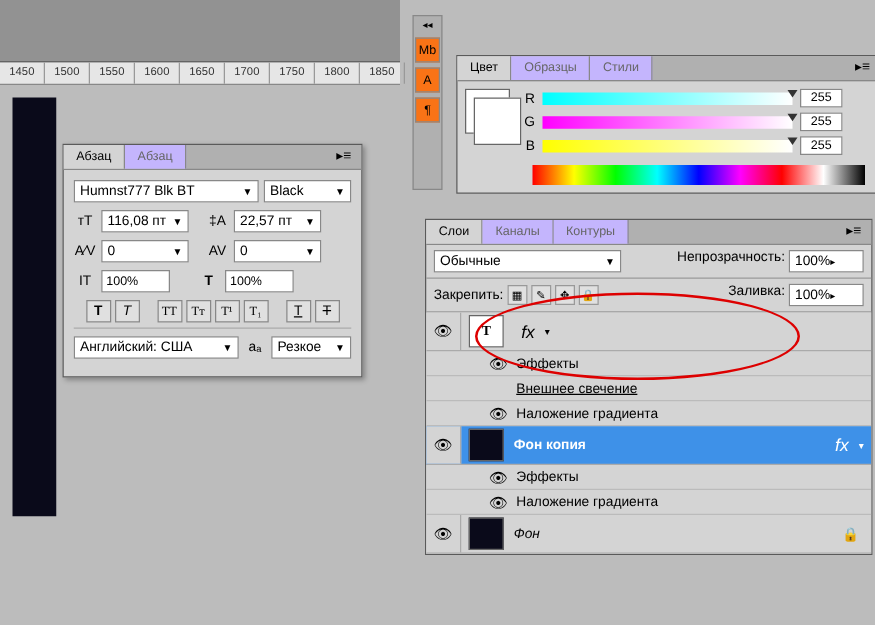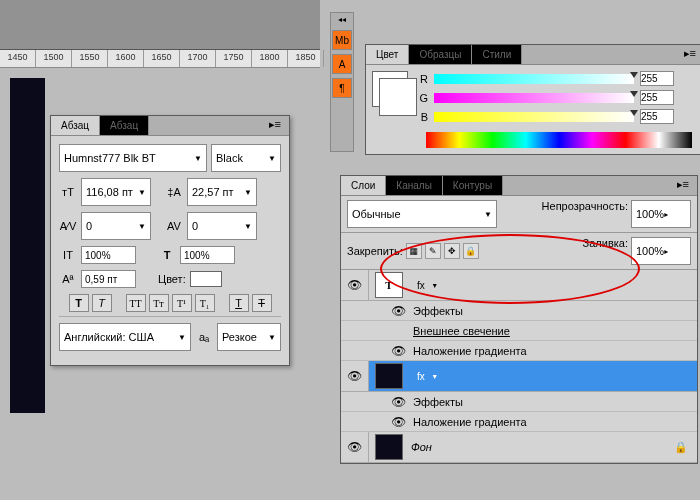--- a/index.html
+++ b/index.html
@@ -7,63 +7,63 @@
 
 
 .ruler-bar { position: absolute; left: 0; top: 50px; width: 320px; height: 18px; background: #e6e6e6; border-bottom: 1px solid #888; display: flex; }
 .ruler-mark { flex: 0 0 36px; font-size: 9px; color: #333; text-align: center; border-right: 1px solid #999; padding-top: 2px; }
 .canvas-dark { position: absolute; left: 10px; top: 78px; width: 35px; height: 335px; background: #0a0a1a; }
 
 
 .char-panel { position: absolute; left: 50px; top: 115px; width: 240px; background: #d4d4d4; border: 1px solid #5a5a5a; box-shadow: 2px 2px 4px rgba(0,0,0,0.3); }
 .panel-tabs { background: #b0b0b0; display: flex; border-bottom: 1px solid #888; }
 .panel-tab { padding: 4px 10px; background: #d4d4d4; border-right: 1px solid #888; font-size: 10px; }
-.panel-tab.inactive { background: #000000; color: #666; }
+.panel-tab.inactive { background: #c4b5fd; color: #666; }
 .panel-menu { margin-left: auto; padding: 2px 8px; cursor: pointer; }
 .panel-body { padding: 8px; }
 .row { display: flex; align-items: center; margin-bottom: 6px; gap: 4px; }
-.dropdown { background: #fff; border: 1px solid #888; padding: 2px 4px; height: 28px; display: flex; align-items: center; min-width: 60px; }
+.dropdown { background: #fff; border: 1px solid #888; padding: 2px 4px; height: 18px; display: flex; align-items: center; min-width: 60px; }
 .dropdown .arrow { margin-left: auto; font-size: 8px; }
 .input-sm { background: #fff; border: 1px solid #888; padding: 1px 3px; width: 55px; height: 18px; font-size: 10px; }
 .icon-box { width: 18px; height: 18px; display: inline-flex; align-items: center; justify-content: center; font-size: 11px; }
 .color-swatch-sm { width: 32px; height: 16px; background: #fff; border: 1px solid #666; display: inline-block; }
 .btn-row { display: flex; gap: 3px; justify-content: center; margin: 4px 0; }
 .tbtn { width: 20px; height: 18px; border: 1px solid #888; background: #e0e0e0; display: flex; align-items: center; justify-content: center; font-size: 10px; font-family: Georgia, serif; }
 .collapse-bar { position: absolute; left: 330px; top: 12px; width: 24px; height: 140px; background: #b0b0b0; border: 1px solid #888; }
 .collapse-bar .mini-btn { width: 20px; height: 20px; margin: 4px auto; background: #f97316; border: 1px solid #888; display: flex; align-items: center; justify-content: center; font-size: 10px; }
 
 
 .color-panel { position: absolute; left: 365px; top: 44px; width: 340px; background: #d4d4d4; border: 1px solid #5a5a5a; }
 .color-swatch-big { width: 36px; height: 36px; border: 1px solid #666; background: #fff; position: relative; margin: 6px; display:inline-block; vertical-align:top;}
 .color-swatch-big::after { content:''; position:absolute; left:6px; top:6px; width:36px; height:36px; background:#fff; border:1px solid #666;}
 .color-sliders { display: inline-block; width: 260px; vertical-align: top; padding-top: 6px;}
 .slider-row { display: flex; align-items: center; margin-bottom: 4px; gap: 6px; }
 .slider-row .lbl { width: 14px; text-align: right; }
 .slider-track { flex: 1; height: 10px; position: relative; }
 .slider-track .grad { height: 100%; }
 .slider-handle { position: absolute; right: -4px; top: -2px; width: 0; height: 0; border-left: 4px solid transparent; border-right: 4px solid transparent; border-top: 6px solid #333; }
-.slider-val { width: 34px; border: 1px solid #888; background: #fff; font-size: 10px; padding: 1px 0; }
+.slider-val { width: 34px; border: 1px solid #888; background: #fff; text-align: center; font-size: 10px; padding: 1px 0; }
 .spectrum { height: 16px; margin: 4px 12px 6px 60px; background: linear-gradient(90deg, #f00, #ff0, #0f0, #0ff, #00f, #f0f, #f00, #fff, #000); }
 
 
 .layers-panel { position: absolute; left: 340px; top: 175px; width: 358px; background: #d4d4d4; border: 1px solid #5a5a5a; }
 .layers-ctrl { padding: 4px 6px; border-bottom: 1px solid #999; display: flex; align-items: center; gap: 4px; }
 .layers-ctrl .wide-dd { flex: 0 0 150px; }
 .opacity-box { display:flex; gap:3px; margin-left:auto;}
 .lock-row { padding: 4px 6px; border-bottom: 1px solid #999; display: flex; align-items: center; gap: 3px; }
 .lock-icon { width: 16px; height: 16px; border: 1px solid #999; background: #e0e0e0; display: flex; align-items: center; justify-content: center; font-size: 9px;}
 .layer-list { max-height: 270px; overflow-y: auto; background: #d4d4d4; }
 .layer-row { display: flex; align-items: center; border-bottom: 1px solid #aaa; min-height: 30px; }
 .layer-row.selected { background: #3e91e8; color: #fff; }
 .vis-col { width: 28px; display: flex; align-items: center; justify-content: center; border-right: 1px solid #aaa; align-self: stretch;}
 .eye { font-size: 12px; }
 .layer-thumb { width: 28px; height: 26px; border: 1px solid #666; background: #fff; margin: 2px 6px; display:flex; align-items:center; justify-content:center; font-weight:bold; font-family: Georgia, serif;}
 .layer-thumb.dark { background: #0a0a1a; }
 .layer-name { flex: 1; padding-left: 2px; }
-.fx-badge { padding: 0 8px; font-size: 10px; }
+.fx-badge { padding: 0 8px; font-style: italic; font-size: 14px; }
 .sub-row { display:flex; align-items:center; padding: 2px 0 2px 50px; border-bottom:1px solid #bbb; min-height:20px; font-size:10px; gap:6px;}
 .sub-row .eye { width: 16px; }
 .lock-badge { width:16px; height:14px; display:flex; align-items:center; justify-content:center; margin-right:8px;}
 
 
 .red-circle { position: absolute; border: 2px solid #d00; border-radius: 50%; pointer-events: none; }
 
 .arrow-small{font-size:8px;}
 </style>
 </head>
@@ -125,26 +125,20 @@
           <span class="arrow">▼</span>
         </div>
     </div>
     <div class="row">
       <span class="icon-box">IT</span>
       <input class="input-sm" value="100%" style="">
       <span class="icon-box" style="margin-left:18px">
           <b>T</b>
         </span>
       <input class="input-sm" value="100%" style="">
-    </div>
-    <div class="row">
-      <span class="icon-box">Aª</span>
-      <input class="input-sm" value="0,59 пт" style="">
-      <span style="margin-left:18px">Цвет:</span>
-      <span class="color-swatch-sm"></span>
     </div>
     <div class="btn-row">
       <div class="tbtn">
           <b>T</b>
         </div>
       <div class="tbtn">
           <i>T</i>
         </div>
       <div style="width:8px"></div>
       <div class="tbtn">TT</div>
@@ -274,20 +268,21 @@
     <div class="sub-row">
         <span class="eye">👁</span>
         <span>Наложение градиента</span>
       </div>
 
     <div class="layer-row selected">
       <div class="vis-col" style="background:#d4d4d4;color:#000">
           <span class="eye">👁</span>
         </div>
       <div class="layer-thumb dark"></div>
+      <div class="layer-name" style="font-weight:bold">Фон копия</div>
       <div class="fx-badge">fx</div>
       <span style="padding-right:6px;font-size:8px">▾</span>
     </div>
     <div class="sub-row">
         <span class="eye">👁</span>
         <span>Эффекты</span>
       </div>
     <div class="sub-row">
         <span class="eye">👁</span>
         <span>Наложение градиента</span>

